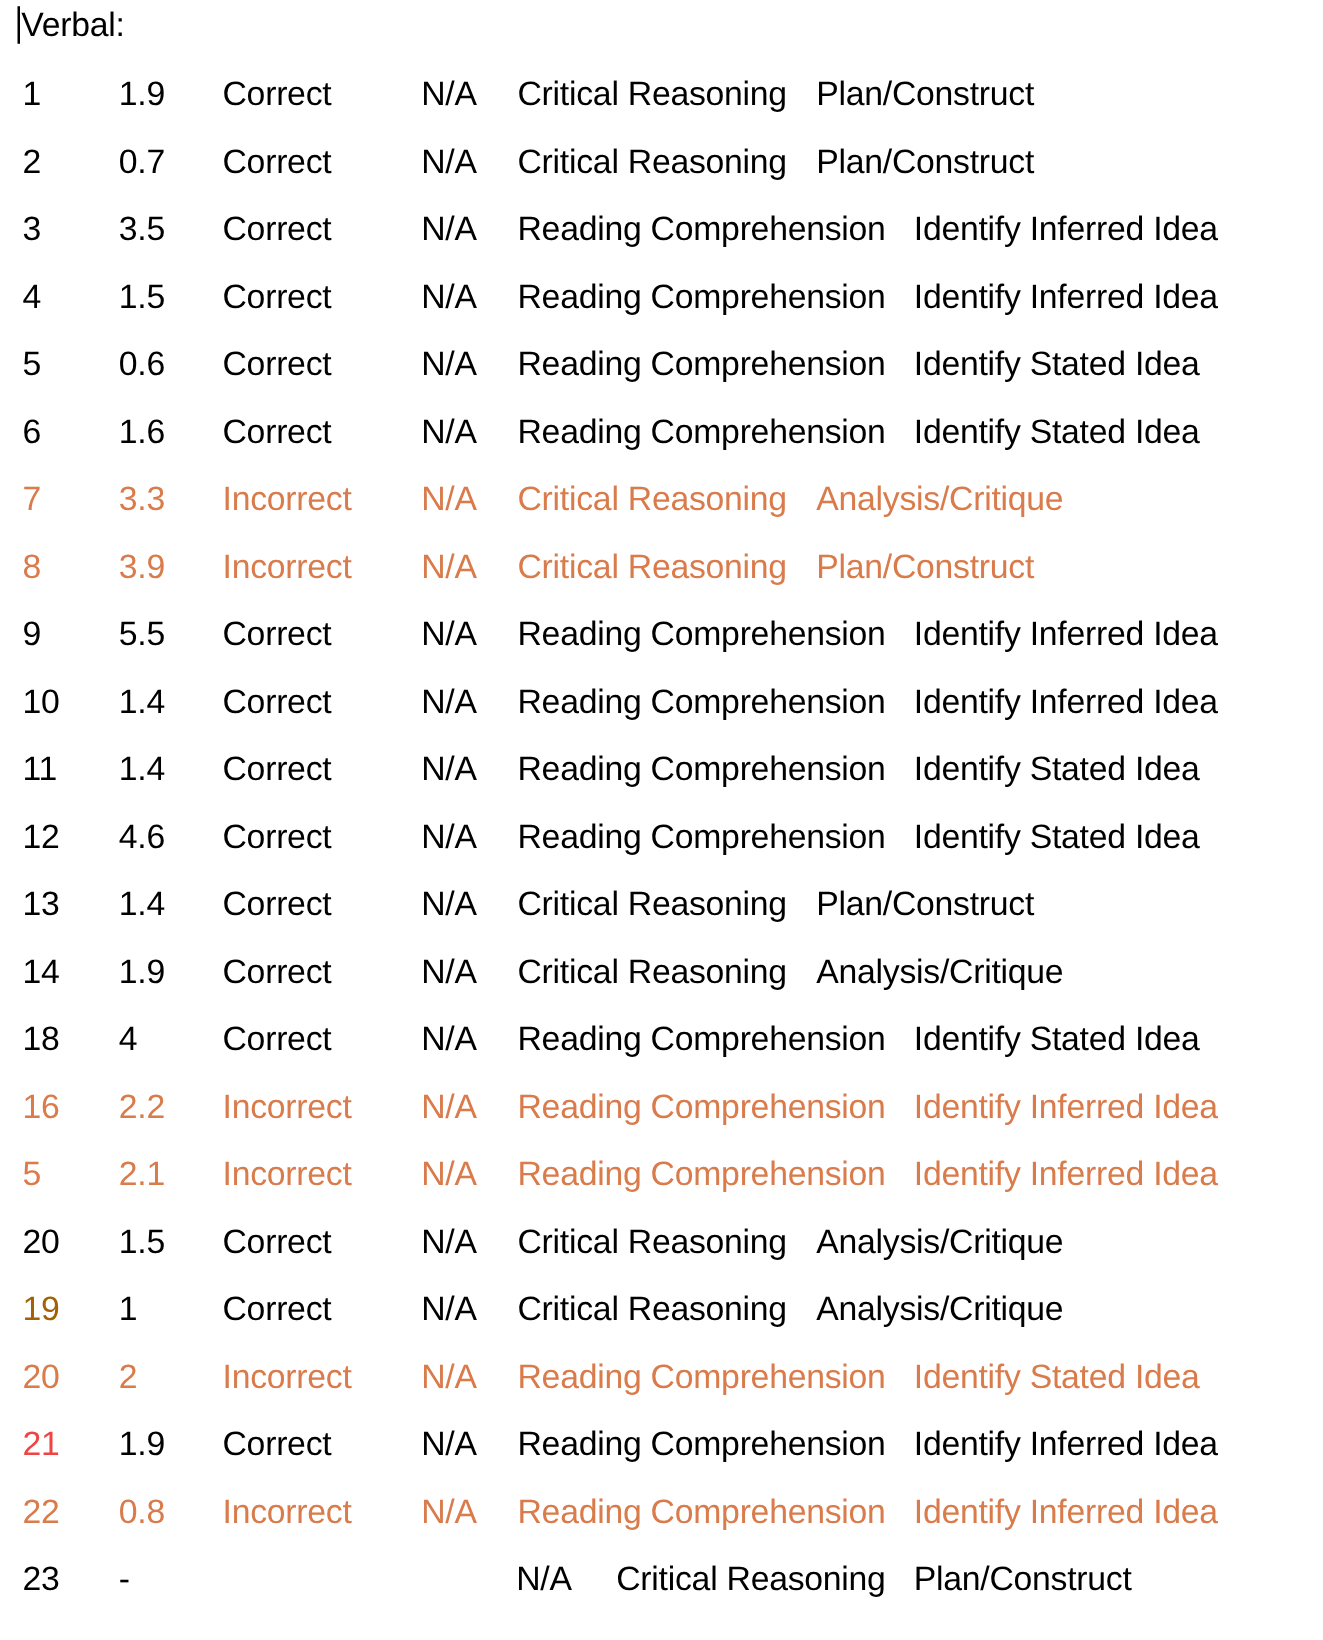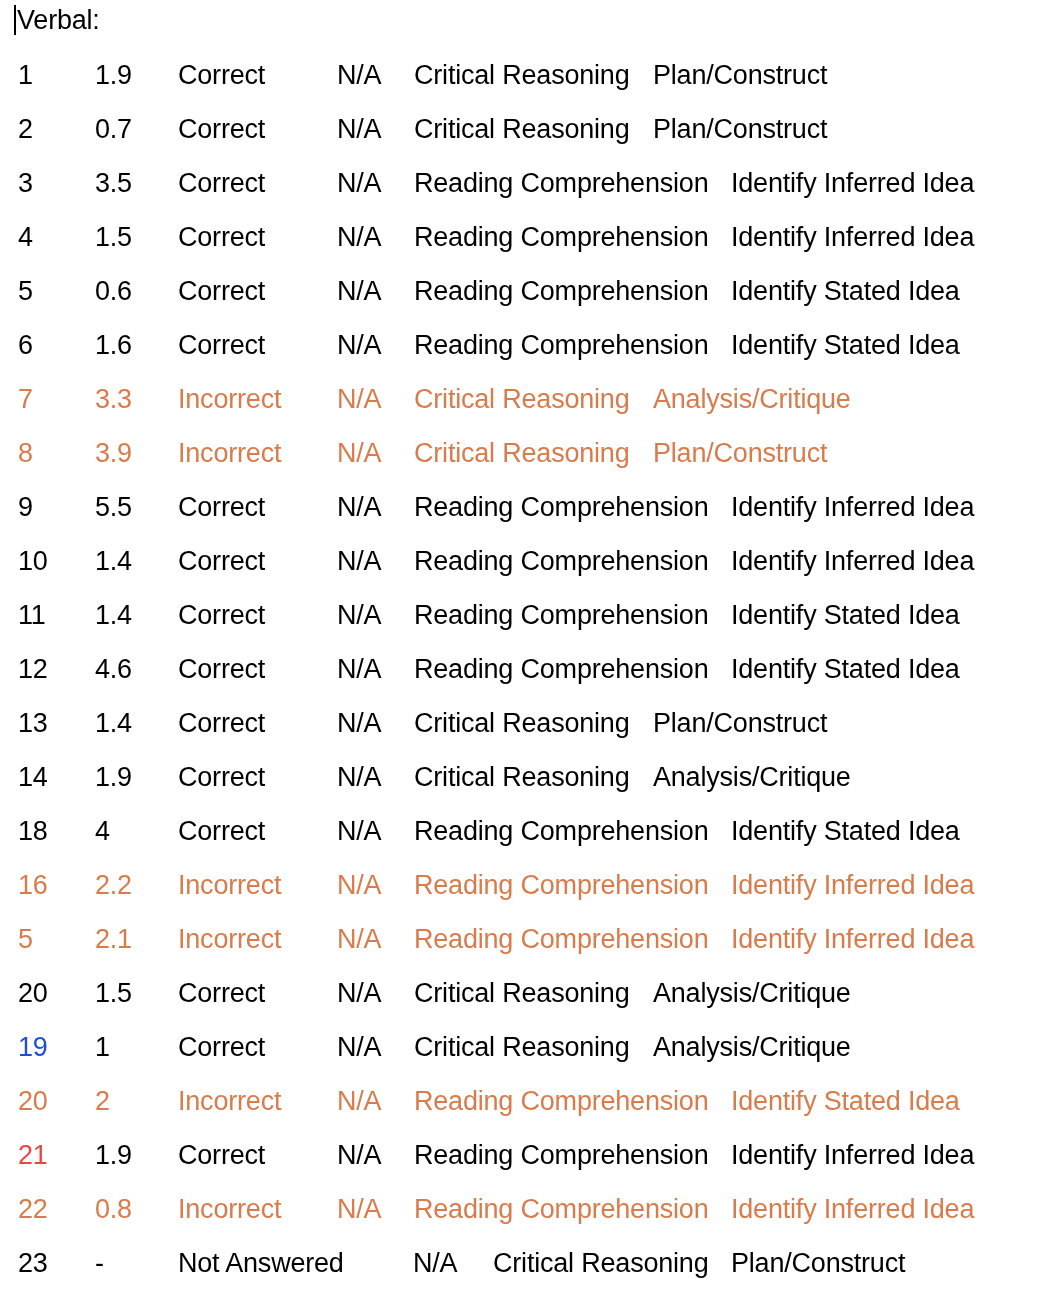--- a/index.html
+++ b/index.html
@@ -241,21 +241,21 @@
       </div>
       <div class="qrow correct">
         <span class="cell c-num" style="color: rgb(0, 0, 0);">20</span>
         <span class="cell c-time" style="color: rgb(0, 0, 0);">1.5</span>
         <span class="cell c-stat" style="color: rgb(0, 0, 0);">Correct</span>
         <span class="cell c-flag" style="color: rgb(0, 0, 0);">N/A</span>
         <span class="cell c-type" style="color: rgb(0, 0, 0);">Critical Reasoning</span>
         <span class="cell c-skill after-cr" style="color: rgb(0, 0, 0);">Analysis/Critique</span>
       </div>
       <div class="qrow correct">
-        <span class="cell c-num" style="color: #1d4ed8;">19</span>
+        <span class="cell c-num" style="color: #a16207;">19</span>
         <span class="cell c-time" style="color: rgb(0, 0, 0);">1</span>
         <span class="cell c-stat" style="color: rgb(0, 0, 0);">Correct</span>
         <span class="cell c-flag" style="color: rgb(0, 0, 0);">N/A</span>
         <span class="cell c-type" style="color: rgb(0, 0, 0);">Critical Reasoning</span>
         <span class="cell c-skill after-cr" style="color: rgb(0, 0, 0);">Analysis/Critique</span>
       </div>
       <div class="qrow incorrect">
         <span class="cell c-num" style="color: rgb(217, 123, 75);">20</span>
         <span class="cell c-time" style="color: rgb(217, 123, 75);">2</span>
         <span class="cell c-stat" style="color: rgb(217, 123, 75);">Incorrect</span>
@@ -275,20 +275,19 @@
         <span class="cell c-num" style="color: rgb(217, 123, 75);">22</span>
         <span class="cell c-time" style="color: rgb(217, 123, 75);">0.8</span>
         <span class="cell c-stat" style="color: rgb(217, 123, 75);">Incorrect</span>
         <span class="cell c-flag" style="color: rgb(217, 123, 75);">N/A</span>
         <span class="cell c-type" style="color: rgb(217, 123, 75);">Reading Comprehension</span>
         <span class="cell c-skill after-rc" style="color: rgb(217, 123, 75);">Identify Inferred Idea</span>
       </div>
       <div class="qrow unanswered wide">
         <span class="cell c-num" style="color: rgb(0, 0, 0);">23</span>
         <span class="cell c-time" style="color: rgb(0, 0, 0);">-</span>
-        <span class="cell c-stat" style="color: rgb(0, 0, 0);">Not Answered</span>
         <span class="cell c-flag" style="color: rgb(0, 0, 0);">N/A</span>
         <span class="cell c-type" style="color: rgb(0, 0, 0);">Critical Reasoning</span>
         <span class="cell c-skill" style="color: rgb(0, 0, 0);">Plan/Construct</span>
       </div>
     </div>
 
 </div>
 
 </body></html>

